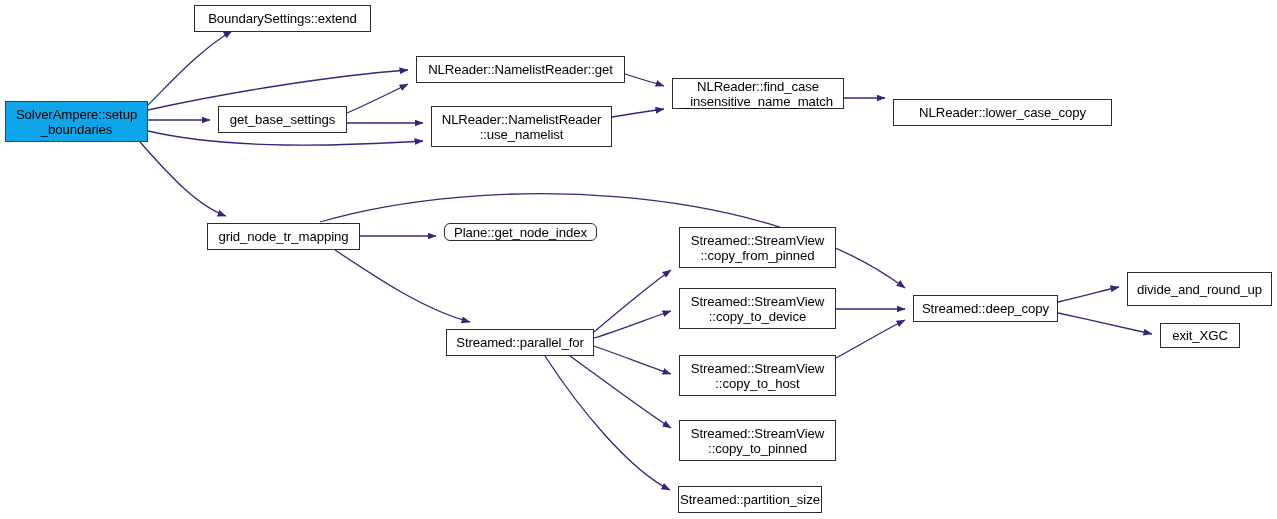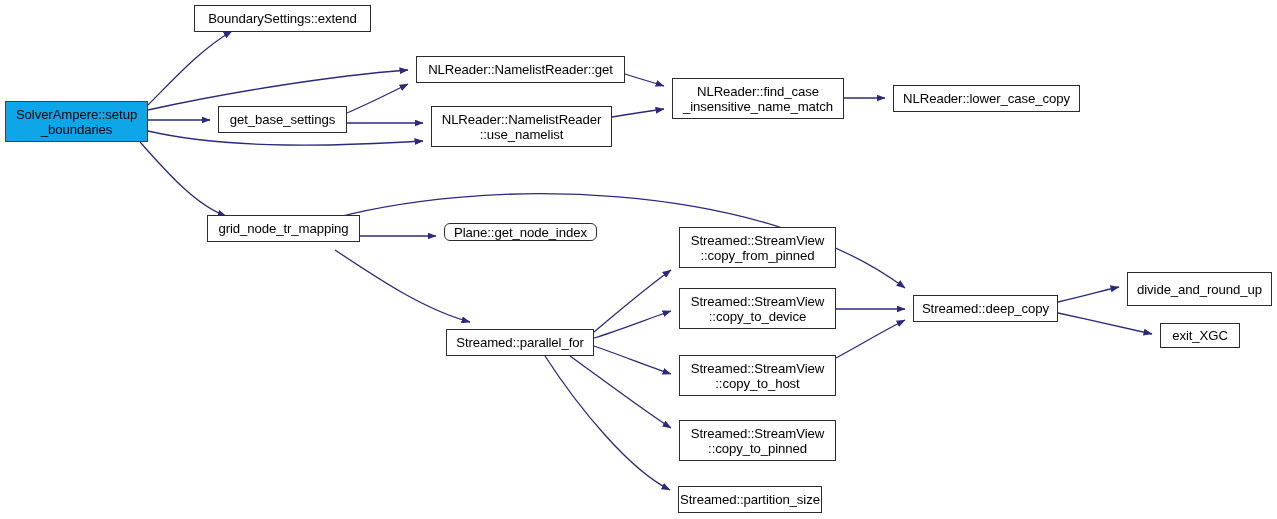--- a/index.html
+++ b/index.html
@@ -78,24 +78,24 @@
       <path d="M 1058 313 C 1090 320, 1125 328, 1152 334" fill="none" stroke="#2a2a7a" stroke-width="1.3" marker-end="url(#arrowhead)"></path>
     </svg>
   <div id="node-layer">
       <div class="node highlight" style="left: 5px; top: 101px; width: 143px; height: 41px;">SolverAmpere::setup
 _boundaries</div>
       <div class="node" style="left: 194px; top: 5px; width: 177px; height: 27px;">BoundarySettings::extend</div>
       <div class="node" style="left: 218px; top: 106px; width: 129px; height: 27px;">get_base_settings</div>
       <div class="node" style="left: 416px; top: 56px; width: 209px; height: 27px;">NLReader::NamelistReader::get</div>
       <div class="node" style="left: 431px; top: 106px; width: 181px; height: 41px;">NLReader::NamelistReader
 ::use_namelist</div>
-      <div class="node" style="left: 672px; top: 78px; width: 172px; height: 41px;">NLReader::find_case
+      <div class="node" style="left: 672px; top: 78px; width: 172px; height: 31px;">NLReader::find_case
 _insensitive_name_match</div>
-      <div class="node" style="left: 893px; top: 85px; width: 187px; height: 27px;">NLReader::lower_case_copy</div>
-      <div class="node" style="left: 207px; top: 215px; width: 153px; height: 27px;">grid_node_tr_mapping</div>
+      <div class="node" style="left: 893px; top: 99px; width: 219px; height: 27px;">NLReader::lower_case_copy</div>
+      <div class="node" style="left: 207px; top: 223px; width: 153px; height: 27px;">grid_node_tr_mapping</div>
       <div class="node" style="left: 444px; top: 223px; width: 153px; height: 18px; border-radius: 6px;">Plane::get_node_index</div>
       <div class="node" style="left: 446px; top: 329px; width: 148px; height: 27px;">Streamed::parallel_for</div>
       <div class="node" style="left: 679px; top: 227px; width: 157px; height: 41px;">Streamed::StreamView
 ::copy_from_pinned</div>
       <div class="node" style="left: 679px; top: 288px; width: 157px; height: 41px;">Streamed::StreamView
 ::copy_to_device</div>
       <div class="node" style="left: 679px; top: 355px; width: 157px; height: 41px;">Streamed::StreamView
 ::copy_to_host</div>
       <div class="node" style="left: 679px; top: 420px; width: 157px; height: 41px;">Streamed::StreamView
 ::copy_to_pinned</div>

